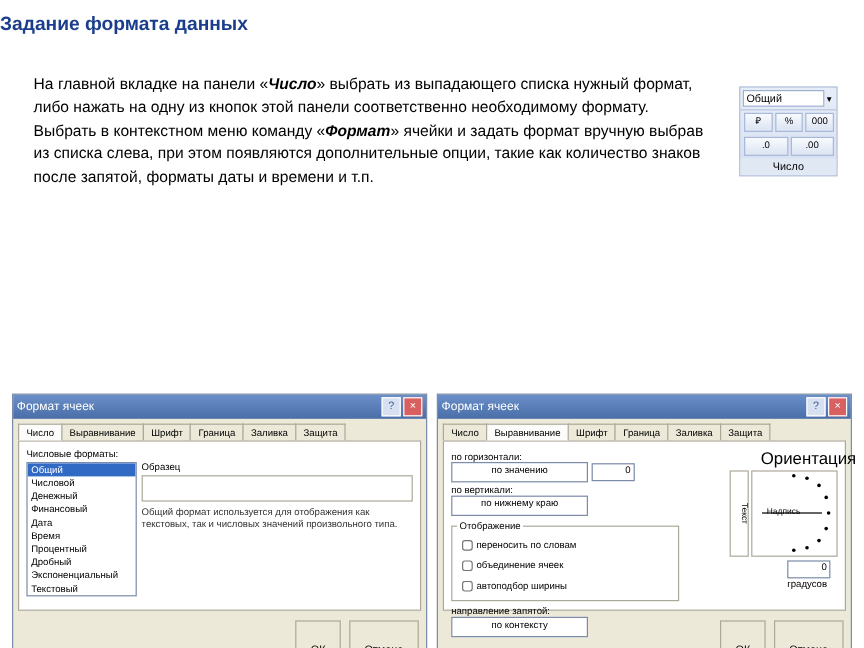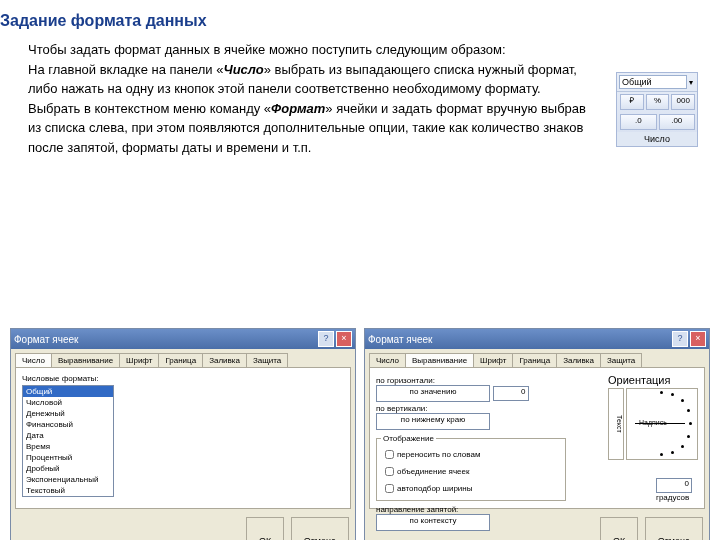--- a/index.html
+++ b/index.html
@@ -199,21 +199,21 @@
   font-size: 8px;
   margin: 2px 0;
 }
 .chk input { width: 9px; height: 9px; vertical-align: middle; }
 .orient-box {
   position: absolute;
   right: 6px;
   top: 6px;
   width: 90px;
 }
-.orient-label { font-size: 11px; margin-bottom: 2px; }
+.orient-label { font-size: 14px; margin-bottom: 2px; margin-left: 26px; }
 .orient-vis {
   display: flex;
   gap: 2px;
 }
 .vert-text {
   width: 14px;
   height: 70px;
   border: 1px solid #aca899;
   background: #fff;
   font-size: 7px;
@@ -233,39 +233,39 @@
   background: #000;
   border-radius: 50%;
 }
 .dial-line {
   position: absolute;
   left: 8px; top: 34px;
   width: 50px; height: 1px;
   background: #000;
 }
 .deg-row {
-  margin-top: 18px;
+  margin-top: 3px;
   font-size: 8px;
   padding-left: 48px;
 }
 fieldset {
   border: 1px solid #aca899;
   margin: 4px 0;
   padding: 2px 4px;
   font-size: 8px;
 }
 legend { font-size: 8px; padding: 0 2px; }
 </style>
 </head>
 <body>
 
 <div class="title">Задание формата данных</div>
 
 <div class="body-text">
-  <span>Чтобы задать формат данных в ячейке можно поступить следующим образом:</span><br>
+  <br>
   <span>На главной вкладке на панели «</span><i><b>Число</b></i><span>» выбрать из выпадающего списка нужный формат, либо нажать на одну из кнопок этой панели соответственно необходимому формату.</span><br>
   <span>Выбрать в контекстном меню команду «</span><i><b>Формат</b></i><span>» ячейки  и задать формат вручную выбрав из списка слева, при этом появляются дополнительные опции, такие как количество знаков после запятой, форматы даты и времени и т.п.</span>
 </div>
 
 <div class="number-panel">
   <div class="np-row1">
     <div class="np-select">Общий</div>
     <div style="font-size:8px;padding:0 2px">▾</div>
   </div>
   <div class="np-row2">
@@ -304,20 +304,25 @@
         <div>Денежный</div>
         <div>Финансовый</div>
         <div>Дата</div>
         <div>Время</div>
         <div>Процентный</div>
         <div>Дробный</div>
         <div>Экспоненциальный</div>
         <div>Текстовый</div>
         <div>Дополнительный</div>
 
+      </div>
+      <div class="sample-area">
+        <div>Образец</div>
+        <div class="sample-box"></div>
+        <div class="desc">Общий формат используется для отображения как текстовых, так и числовых значений произвольного типа.</div>
       </div>
     </div>
     <div class="btnrow">
       <span class="dlg-btn">ОК</span>
       <span class="dlg-btn">Отмена</span>
     </div>
   </div>
 
   <div class="dialog">
     <div class="title-bar">

